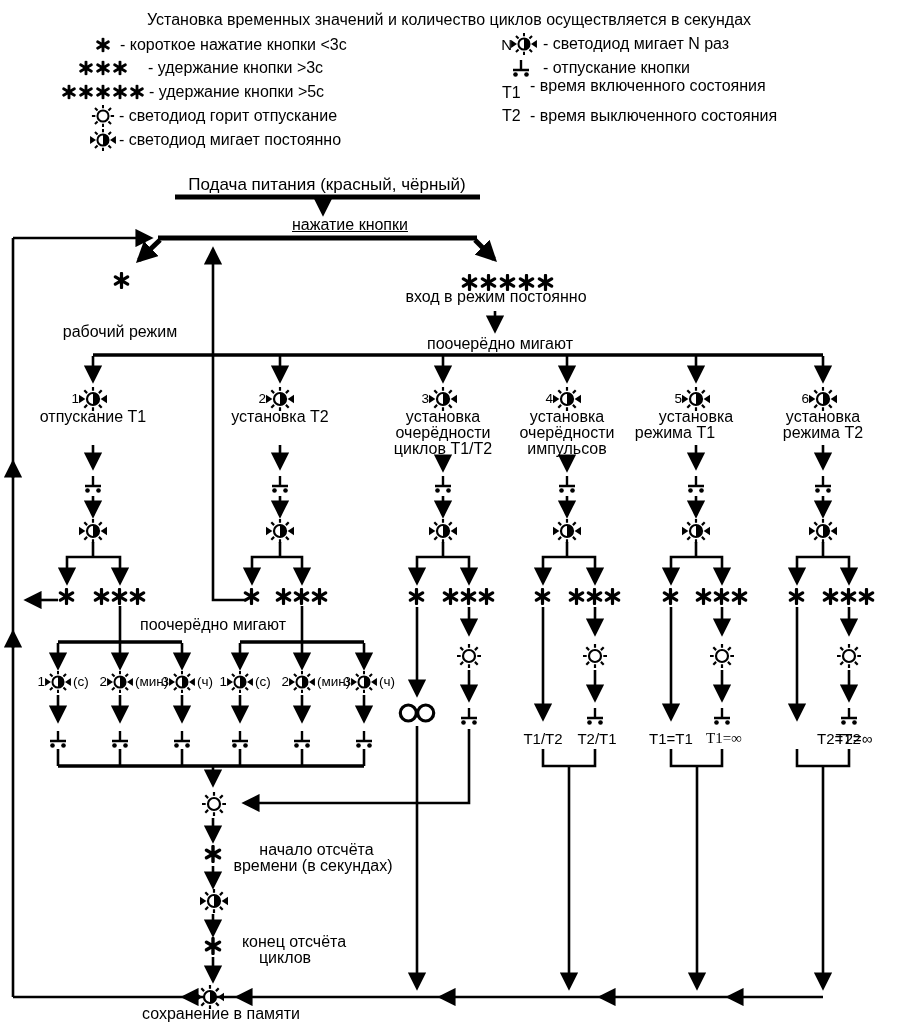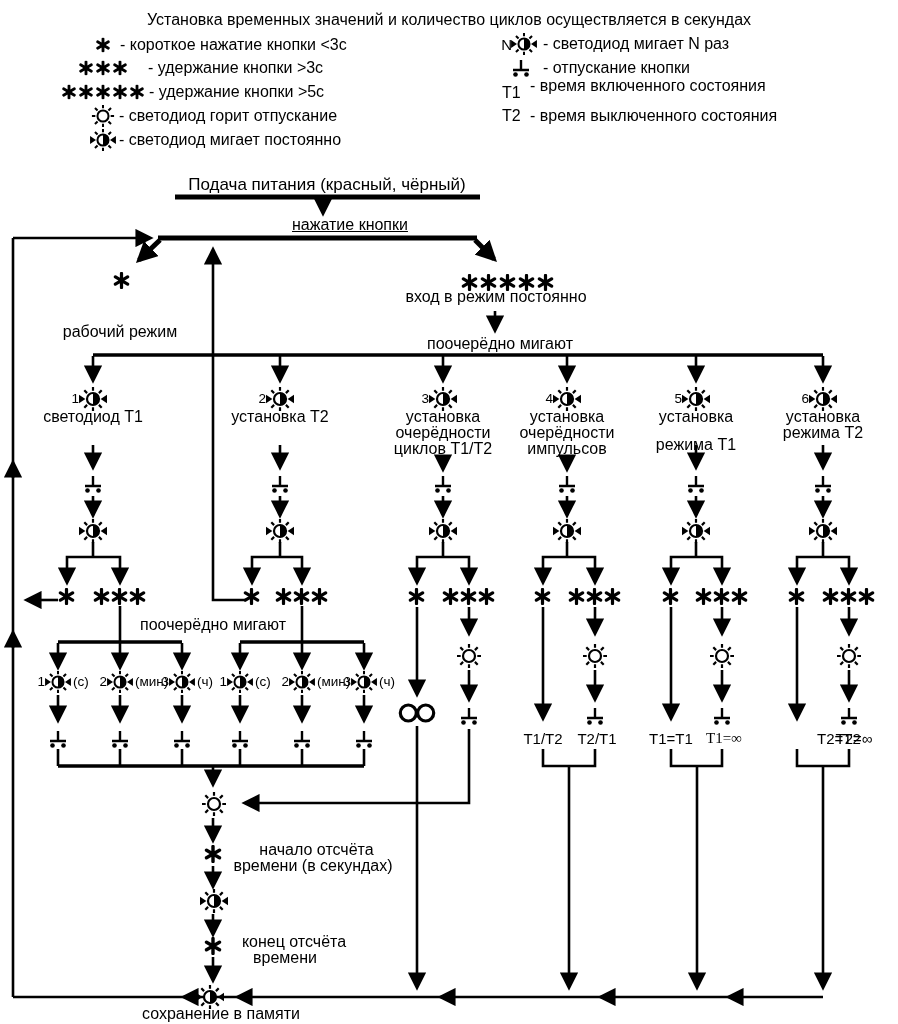--- a/index.html
+++ b/index.html
@@ -323,30 +323,30 @@
 <div class="t c" style="left:496px;top:297px;">вход в режим постоянно</div>
 <div class="t c" style="left:500px;top:344px;">поочерёдно мигают</div>
 
 <div class="t r f14" style="left:79px;top:399px;">1</div>
 <div class="t r f14" style="left:266px;top:399px;">2</div>
 <div class="t r f14" style="left:429px;top:399px;">3</div>
 <div class="t r f14" style="left:553px;top:399px;">4</div>
 <div class="t r f14" style="left:682px;top:399px;">5</div>
 <div class="t r f14" style="left:809px;top:399px;">6</div>
 
-<div class="t c" style="left:93px;top:417px;">светодиод T1</div>
+<div class="t c" style="left:93px;top:417px;">отпускание T1</div>
 <div class="t c" style="left:280px;top:417px;">установка T2</div>
 <div class="t c" style="left:443px;top:417px;">установка</div>
 <div class="t c" style="left:443px;top:433px;">очерёдности</div>
 <div class="t c" style="left:443px;top:449px;">циклов T1/T2</div>
 <div class="t c" style="left:567px;top:417px;">установка</div>
 <div class="t c" style="left:567px;top:433px;">очерёдности</div>
 <div class="t c" style="left:567px;top:449px;">импульсов</div>
 <div class="t c" style="left:696px;top:417px;">установка</div>
-<div class="t c" style="left:696px;top:433px;margin-top:12px;">режима T1</div>
+<div class="t c" style="left:675px;top:433px;">режима T1</div>
 <div class="t c" style="left:823px;top:417px;">установка</div>
 <div class="t c" style="left:823px;top:433px;">режима T2</div>
 
 <div class="t c" style="left:213px;top:625px;">поочерёдно мигают</div>
 
 <div class="t r f14" style="left:45px;top:682px;">1</div>
 <div class="t l f14" style="left:73px;top:682px;">(с)</div>
 <div class="t r f14" style="left:107px;top:682px;">2</div>
 <div class="t l f14" style="left:135px;top:682px;">(мин)</div>
 <div class="t r f14" style="left:169px;top:682px;">3</div>
@@ -362,17 +362,17 @@
 <div class="t c f15" style="left:543px;top:738px;">T1/T2</div>
 <div class="t c f15" style="left:597px;top:738px;">T2/T1</div>
 <div class="t c f15" style="left:671px;top:738px;">T1=T1</div>
 <div class="t c f15" style="left:724px;top:738px;font-family:Liberation Serif, serif;">T1=∞</div>
 <div class="t c f15" style="left:839px;top:738px;">T2=T2</div>
 <div class="t c f15" style="left:854px;top:738px;">T2=∞</div>
 
 <div class="t c" style="left:309px;top:850px;padding-left:15px;">начало отсчёта</div>
 <div class="t c" style="left:313px;top:866px;">времени (в секундах)</div>
 <div class="t c" style="left:294px;top:942px;">конец отсчёта</div>
-<div class="t c" style="left:285px;top:958px;">времени</div>
+<div class="t c" style="left:285px;top:958px;">циклов</div>
 <div class="t r f14" style="left:196px;top:997px;">3</div>
 <div class="t c" style="left:221px;top:1014px;">сохранение в памяти</div>
 
 </div>
 
 </body></html>

